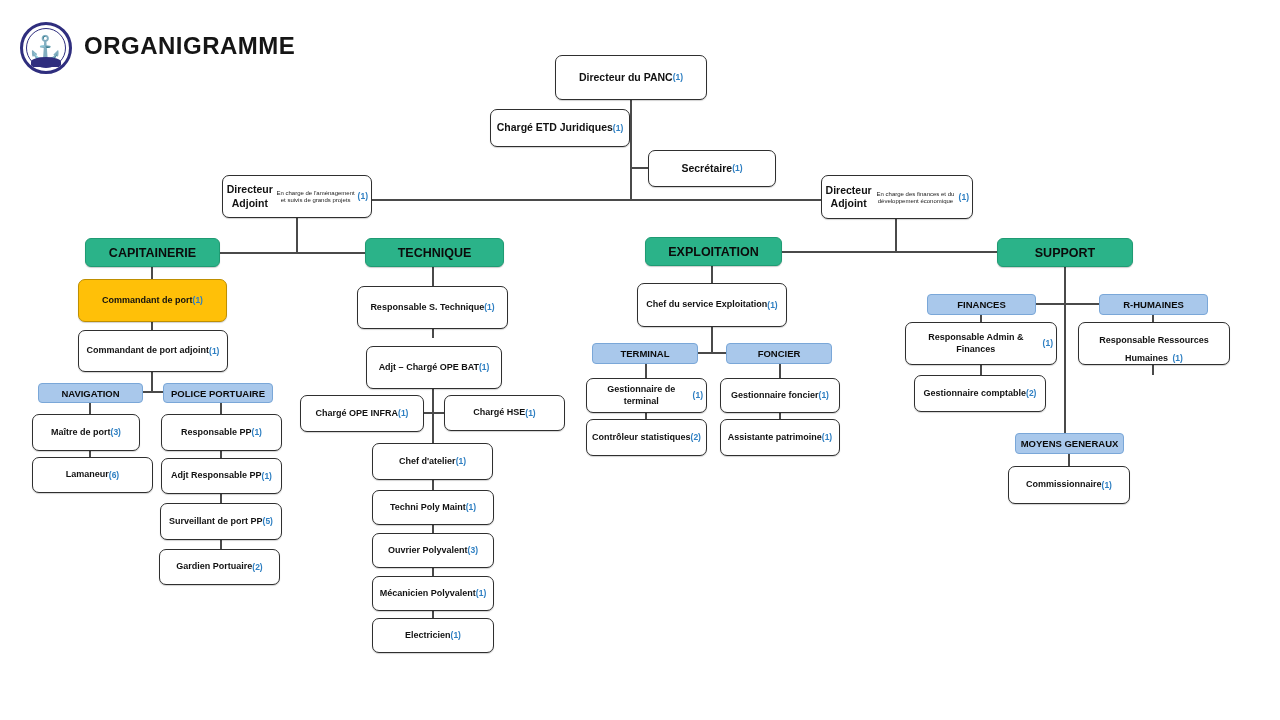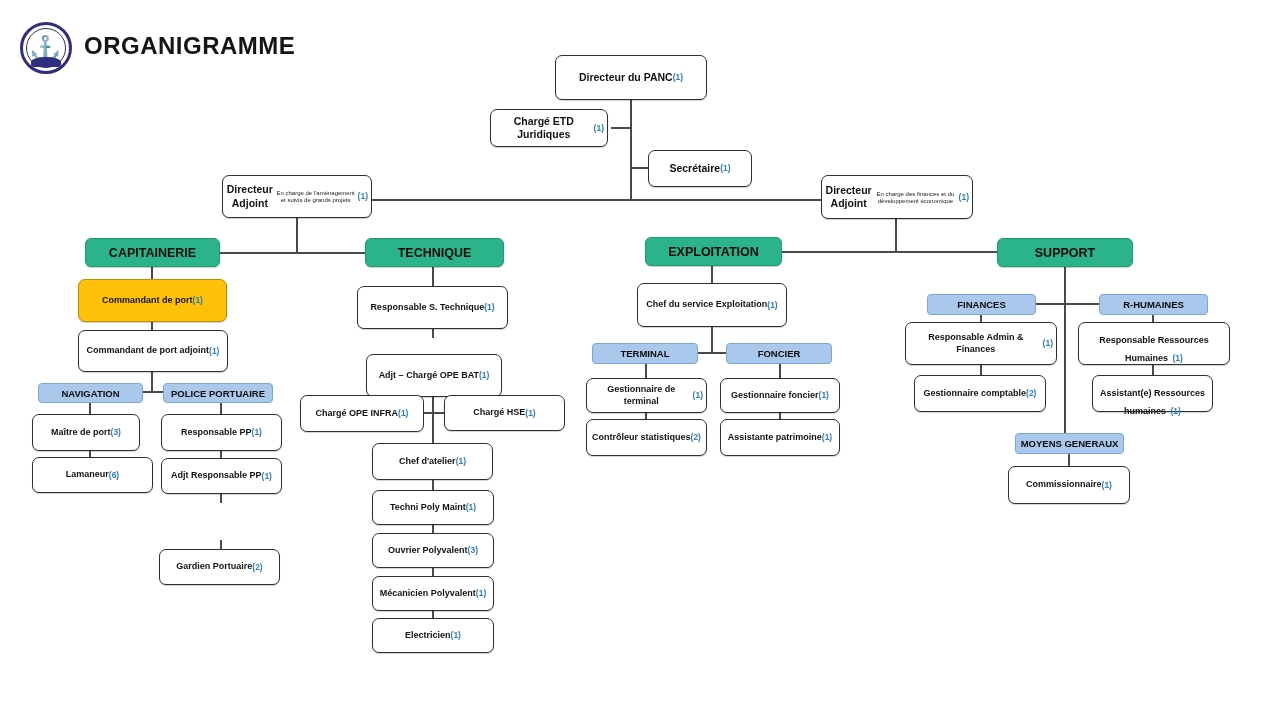--- a/index.html
+++ b/index.html
@@ -89,25 +89,25 @@
   <div class="line" style="left:980px;top:315px;width:2px;height:7px"></div>
   <div class="line" style="left:980px;top:365px;width:2px;height:10px"></div>
   <div class="line" style="left:1152px;top:315px;width:2px;height:7px"></div>
   <div class="line" style="left:1152px;top:365px;width:2px;height:10px"></div>
   <div class="line" style="left:1068px;top:453px;width:2px;height:14px"></div>
 
   <div class="node big" style="left:555px;top:55px;width:152px;height:45px">
     <span class="lbl">Directeur du PANC</span>
     <span class="cnt">(1)</span>
   </div>
-  <div class="node big" style="left:490px;top:109px;width:118px;height:38px">
+  <div class="node big" style="left:490px;top:109px;width:140px;height:38px">
     <span class="lbl">Chargé ETD Juridiques</span>
     <span class="cnt">(1)</span>
   </div>
-  <div class="node big" style="left:648px;top:150px;width:104px;height:37px">
+  <div class="node big" style="left:648px;top:150px;width:128px;height:37px">
     <span class="lbl">Secrétaire</span>
     <span class="cnt">(1)</span>
   </div>
   <div class="node big" style="left:222px;top:175px;width:150px;height:43px">
     <span class="lbl">Directeur Adjoint</span>
     <span class="sub">En charge de l'aménagement et suivis de grands projets</span>
     <span class="cnt">(1)</span>
   </div>
   <div class="node big" style="left:821px;top:175px;width:152px;height:44px">
     <span class="lbl">Directeur Adjoint</span>
@@ -139,30 +139,34 @@
     <span class="cnt">(6)</span>
   </div>
   <div class="node" style="left:161px;top:414px;width:121px;height:37px">
     <span class="lbl">Responsable PP</span>
     <span class="cnt">(1)</span>
   </div>
   <div class="node" style="left:161px;top:458px;width:121px;height:36px">
     <span class="lbl">Adjt Responsable PP</span>
     <span class="cnt">(1)</span>
   </div>
+  <div class="node" style="left:160px;top:503px;width:122px;height:37px">
+    <span class="lbl">Surveillant de port PP</span>
+    <span class="cnt">(5)</span>
+  </div>
   <div class="node" style="left:159px;top:549px;width:121px;height:36px">
     <span class="lbl">Gardien Portuaire</span>
     <span class="cnt">(2)</span>
   </div>
 
   <div class="node" style="left:357px;top:286px;width:151px;height:43px">
     <span class="lbl">Responsable S. Technique</span>
     <span class="cnt">(1)</span>
   </div>
-  <div class="node" style="left:366px;top:354px;width:136px;height:43px">
+  <div class="node" style="left:366px;top:346px;width:136px;height:43px">
     <span class="lbl">Adjt – Chargé OPE BAT</span>
     <span class="cnt">(1)</span>
   </div>
   <div class="node" style="left:300px;top:395px;width:124px;height:37px">
     <span class="lbl">Chargé OPE INFRA</span>
     <span class="cnt">(1)</span>
   </div>
   <div class="node" style="left:444px;top:395px;width:121px;height:36px">
     <span class="lbl">Chargé HSE</span>
     <span class="cnt">(1)</span>
@@ -218,23 +222,19 @@
     <span class="cnt">(1)</span>
   </div>
   <div class="node" style="left:914px;top:375px;width:132px;height:37px">
     <span class="lbl">Gestionnaire comptable</span>
     <span class="cnt">(2)</span>
   </div>
   <div class="node inline" style="left:1078px;top:322px;width:152px;height:43px">
     <span class="lbl">Responsable Ressources Humaines</span>
     <span class="cnt">(1)</span>
   </div>
-  <div class="node inline" style="left:1092px;top:375px;width:121px;height:37px">
-    <span class="lbl">Assistant(e) Ressources humaines</span>
-    <span class="cnt">(1)</span>
-  </div>
   <div class="subhdr" style="left:1015px;top:433px;width:109px;height:21px">MOYENS GENERAUX</div>
   <div class="node" style="left:1008px;top:466px;width:122px;height:38px">
     <span class="lbl">Commissionnaire</span>
     <span class="cnt">(1)</span>
   </div>
 
 </div>
 
 </body></html>

